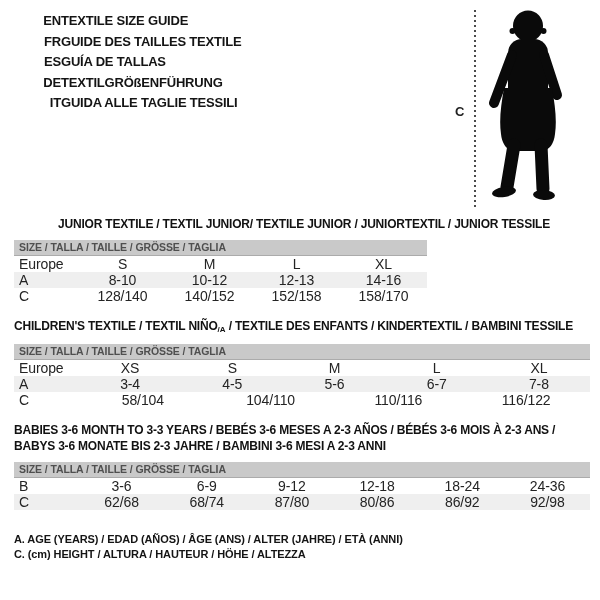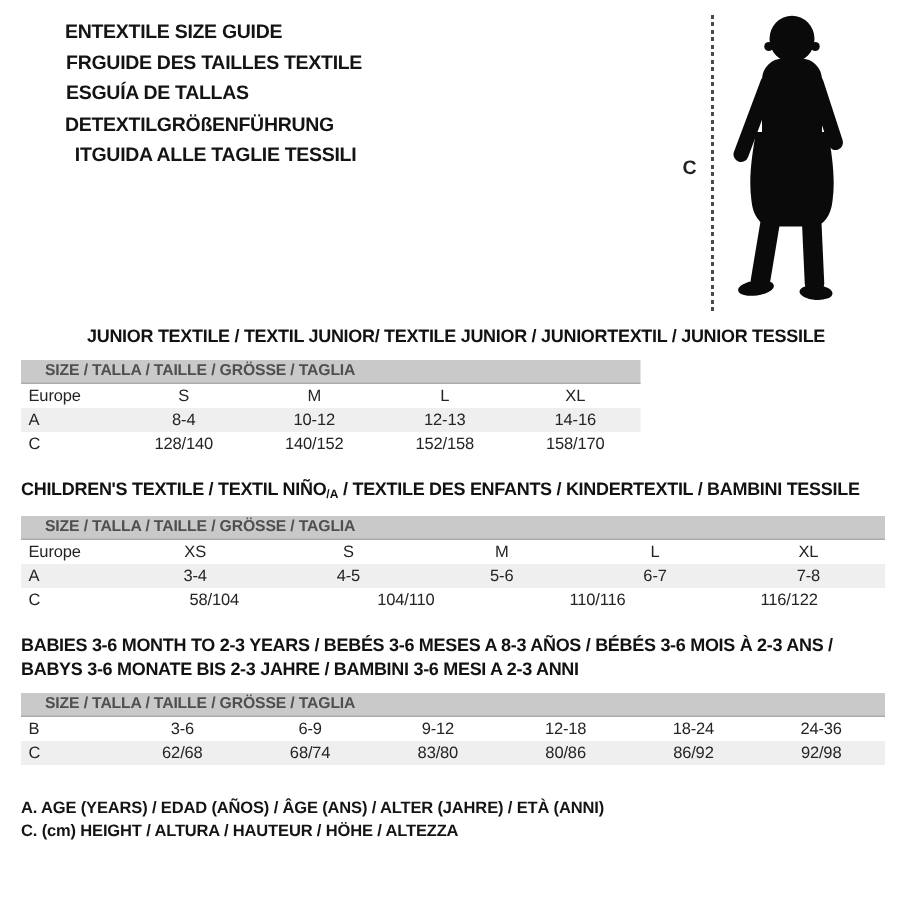--- a/index.html
+++ b/index.html
@@ -34,23 +34,23 @@
   .sub{font-size:8px;vertical-align:-2px;letter-spacing:0;}
 
   
   .stable{left:14px;}
   .t-junior{top:240px;width:413px;}
   .t-children{top:344px;width:576px;}
   .t-babies{top:462px;width:576px;}
   .size-bar{
     height:15px;line-height:15px;background:var(--header_bar,#c9c9c9);
     border-bottom:1px solid #ababab;color:#4f4f4f;font-size:10.5px;font-weight:700;
-    padding-left:16px;letter-spacing:-0.1px;
+    padding-left:5px;letter-spacing:-0.1px;
   }
-  .trow{display:flex;height:16px;line-height:16.5px;font-size:11px;color:#242424;letter-spacing:-0.1px;justify-content:space-between;}
+  .trow{display:flex;height:16px;line-height:16.5px;font-size:14px;color:#242424;letter-spacing:-0.1px;justify-content:space-between;}
   .trow.alt{background:var(--row_alt,#efefef);}
   .cell{flex:1;text-align:center;}
   .cell.label{flex:0 0 60px;text-align:left;padding-left:5px;}
 
   
   .notes{left:14px;top:532px;}
   .note{font-size:11px;font-weight:700;letter-spacing:-0.1px;line-height:15.3px;color:#141414;white-space:nowrap;}
 </style>
 </head>
 <body>
@@ -99,21 +99,21 @@
   <div class="size-bar">SIZE / TALLA / TAILLE / GRÖSSE / TAGLIA</div>
   <div class="trow">
     <div class="cell label">Europe</div>
     <div class="cell">S</div>
     <div class="cell">M</div>
     <div class="cell">L</div>
     <div class="cell">XL</div>
   </div>
   <div class="trow alt">
     <div class="cell label">A</div>
-    <div class="cell">8-4</div>
+    <div class="cell">8-10</div>
     <div class="cell">10-12</div>
     <div class="cell">12-13</div>
     <div class="cell">14-16</div>
   </div>
   <div class="trow">
     <div class="cell label">C</div>
     <div class="cell">128/140</div>
     <div class="cell">140/152</div>
     <div class="cell">152/158</div>
     <div class="cell">158/170</div>
@@ -144,39 +144,39 @@
   <div class="trow">
     <div class="cell label">C</div>
     <div class="cell">58/104</div>
     <div class="cell">104/110</div>
     <div class="cell">110/116</div>
     <div class="cell">116/122</div>
   </div>
 </div>
 
 <div class="abs sec-title t-babies-title">
-  <div>BABIES 3-6 MONTH TO 2-3 YEARS / BEBÉS 3-6 MESES A 8-3 AÑOS / BÉBÉS 3-6 MOIS À 2-3 ANS /</div>
+  <div>BABIES 3-6 MONTH TO 3-3 YEARS / BEBÉS 3-6 MESES A 2-3 AÑOS / BÉBÉS 3-6 MOIS À 2-3 ANS /</div>
   <div>BABYS 3-6 MONATE BIS 2-3 JAHRE / BAMBINI 3-6 MESI A 2-3 ANNI</div>
 </div>
 <div class="abs stable t-babies">
   <div class="size-bar">SIZE / TALLA / TAILLE / GRÖSSE / TAGLIA</div>
   <div class="trow">
     <div class="cell label">B</div>
     <div class="cell">3-6</div>
     <div class="cell">6-9</div>
     <div class="cell">9-12</div>
     <div class="cell">12-18</div>
     <div class="cell">18-24</div>
     <div class="cell">24-36</div>
   </div>
   <div class="trow alt">
     <div class="cell label">C</div>
     <div class="cell">62/68</div>
     <div class="cell">68/74</div>
-    <div class="cell">83/80</div>
+    <div class="cell">87/80</div>
     <div class="cell">80/86</div>
     <div class="cell">86/92</div>
     <div class="cell">92/98</div>
   </div>
 </div>
 
 <div class="abs notes">
   <div class="note">A. AGE (YEARS) / EDAD (AÑOS) / ÂGE (ANS) / ALTER (JAHRE) / ETÀ (ANNI)</div>
   <div class="note">C. (cm) HEIGHT / ALTURA / HAUTEUR / HÖHE / ALTEZZA</div>
 </div>

